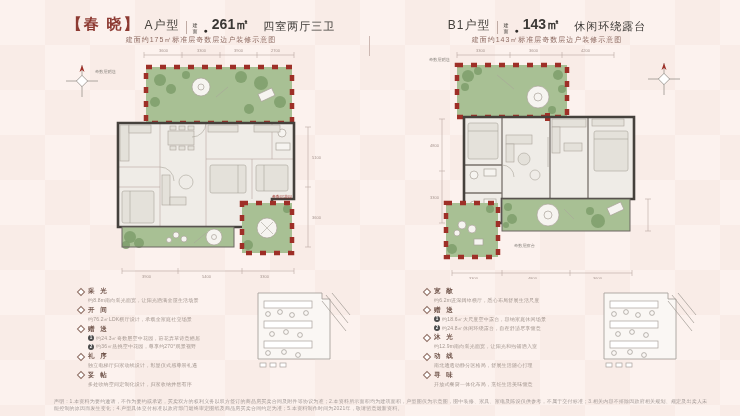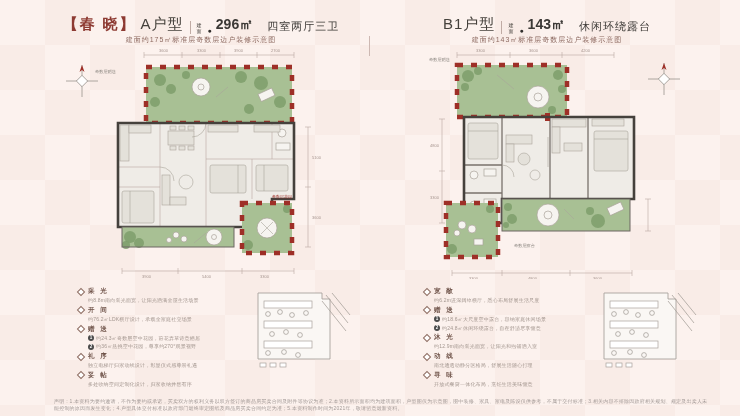--- a/index.html
+++ b/index.html
@@ -14,21 +14,21 @@
       linear-gradient(45deg,#f6e5e0 25%,transparent 25%,transparent 75%,#f6e5e0 75%),
       linear-gradient(45deg,#f6e5e0 25%,transparent 25%,transparent 75%,#f6e5e0 75%);
     background-position:0 0,45px 45px;
     background-size:90px 90px;
   }
   .panel{position:absolute;top:12px;width:302px;}
   .panel.left{left:50px;}
   .panel.right{left:396px;}
   .panel-header{display:flex;align-items:flex-end;justify-content:center;gap:4px;height:22px;}
   .pname{font-family:"Liberation Serif","DejaVu Serif",serif;font-size:15px;font-weight:bold;color:#8d3a32;letter-spacing:2px;white-space:nowrap;}
-  .ptype{font-size:15px;color:#45413c;letter-spacing:1px;}
+  .ptype{font-size:12px;color:#45413c;letter-spacing:1px;}
   .hdiv{width:1px;height:13px;background:#c0aba4;margin:0 2px;}
   .alabel{display:inline-block;width:7px;font-size:5px;line-height:1.1;color:#45413c;}
   .adot{font-size:7px;color:#2f2c29;}
   .parea{font-size:14px;font-weight:bold;color:#3b3835;}
   .prooms{font-size:11px;color:#3b3835;letter-spacing:1px;margin-left:10px;}
   .psub{text-align:center;font-size:7px;color:#8d6a61;letter-spacing:1px;margin-top:1px;}
   .plan-wrap{margin-top:2px;text-align:center;}
   .mid-divider{position:absolute;left:369px;top:36px;width:1px;height:20px;background:#cdb8b2;}
 
   
@@ -73,21 +73,21 @@
 <div class="bg-pattern"></div>
 <div class="mid-divider"></div>
 
 <div class="panel left">
   <div class="panel-header">
     <span class="pname">【春 晓】</span>
     <span class="ptype">A户型</span>
     <span class="hdiv"></span>
     <span class="alabel">建面</span>
     <span class="adot">●</span>
-    <span class="parea">296㎡</span>
+    <span class="parea">261㎡</span>
     <span class="prooms">四室两厅三卫</span>
   </div>
   <div class="psub">建面约175㎡标准层奇数层边户装修示意图</div>
 
   <div class="plan-wrap">
   <svg width="296" height="232" viewBox="0 0 290 232">
 
     <g class="compass" transform="translate(26,34)">
       <line x1="0" y1="-16" x2="0" y2="16"></line>
           <line x1="-16" y1="0" x2="16" y2="0"></line>

